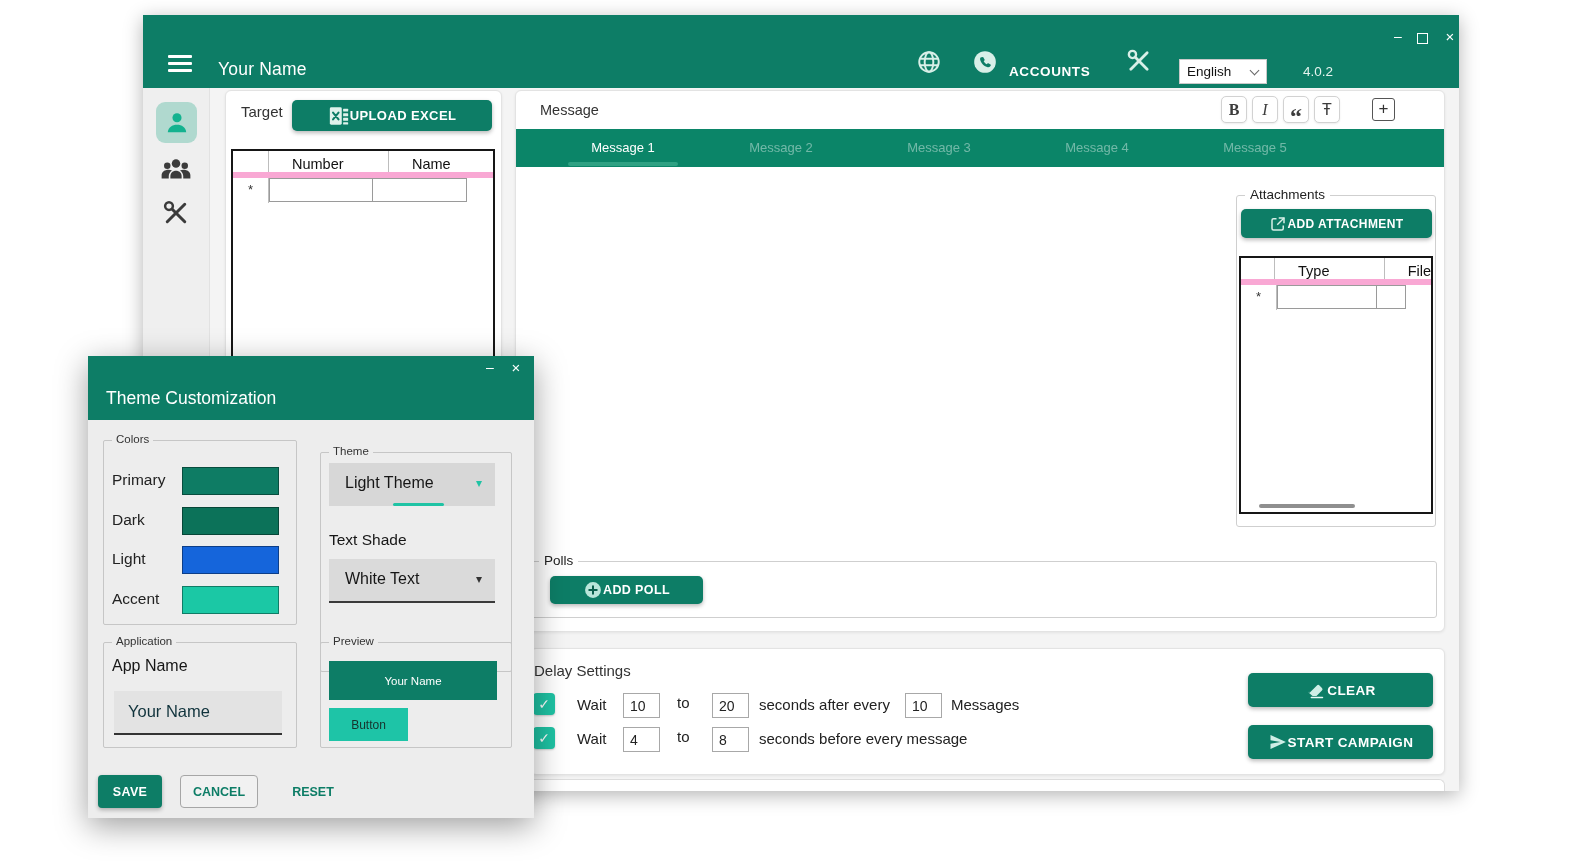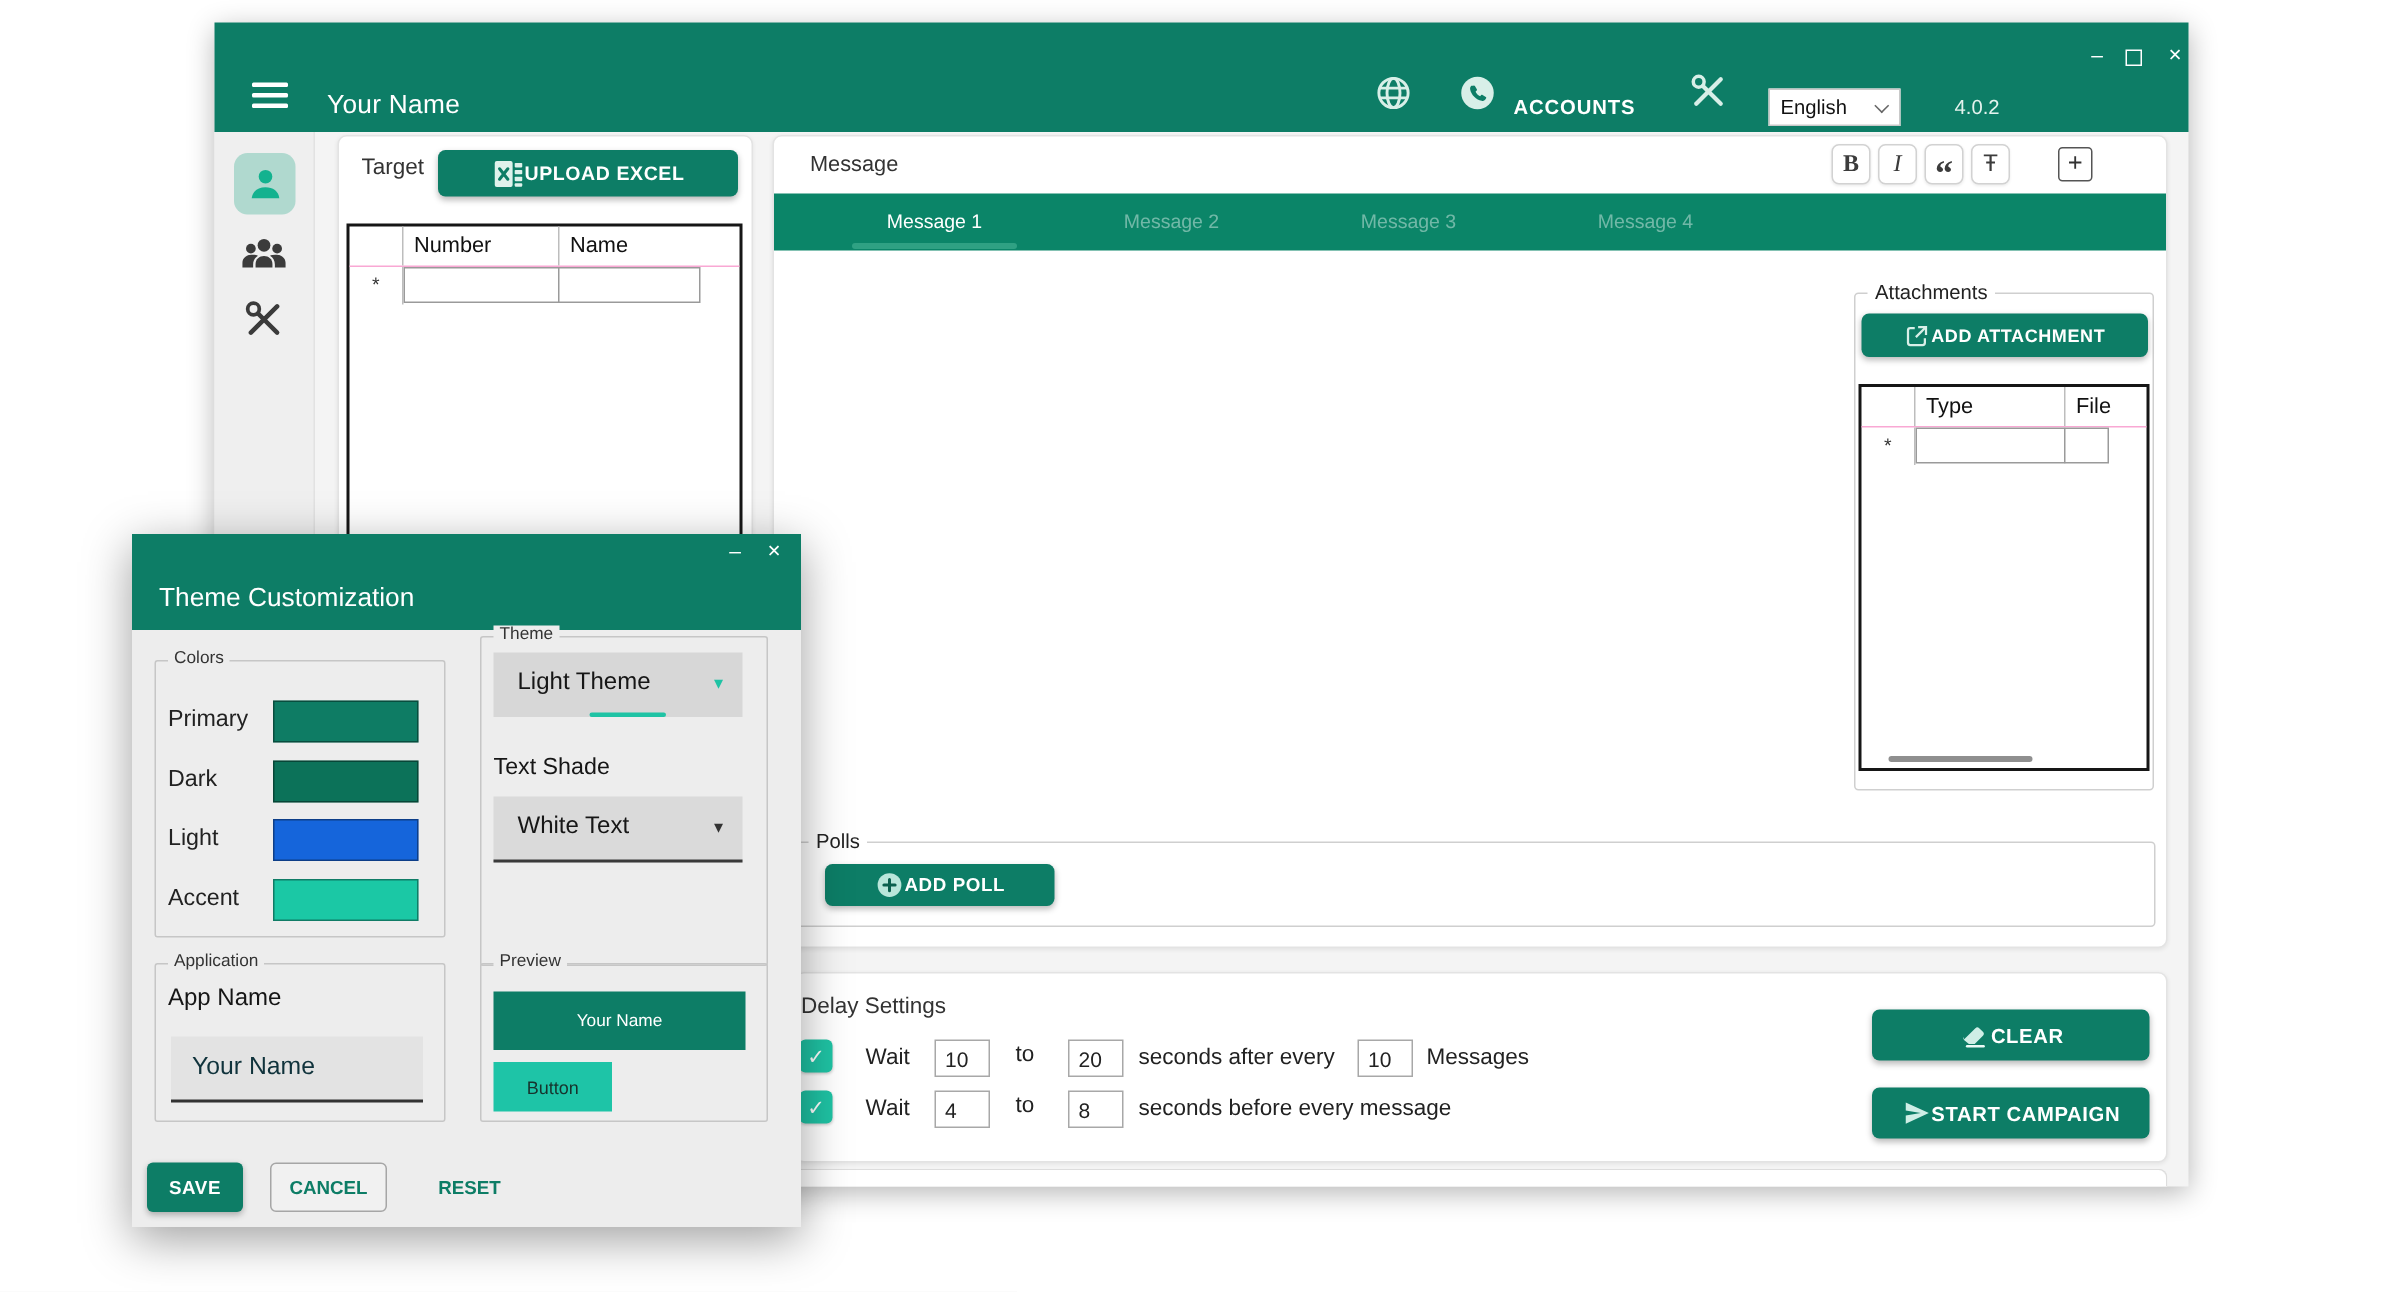--- a/index.html
+++ b/index.html
@@ -39,21 +39,21 @@
   #target-card{left:82px;top:75px;width:277px;height:542px;}
   #message-card{left:372px;top:75px;width:930px;height:542px;}
   #delay-card{left:387px;top:633px;width:915px;height:127px;}
   #bottom-strip{left:14px;top:764px;width:1288px;height:12px;background:#fff;border:1px solid #ddd;border-bottom:none;border-radius:6px 6px 0 0;}
 
   .sec-label{font-size:15px;color:#333;}
   .teal-btn{display:flex;align-items:center;justify-content:center;background:var(--primary);color:#fff;border-radius:5px;font-weight:700;letter-spacing:.4px;box-shadow:0 2px 4px rgba(0,0,0,.28);cursor:pointer;}
 
   
   .grid-table{background:#fff;border:2px solid #161616;}
-  .gt-head{display:flex;height:27px;border-bottom:1px solid #f9a8d4;align-items:center;}
+  .gt-head{display:flex;height:27px;border-bottom:6px solid #f9a8d4;align-items:center;gap:16px;}
   .gt-hcell{font-size:14.5px;color:#111;padding-left:7px;border-right:1px solid #bdbdbd;height:100%;line-height:26px;}
   .gt-row{display:flex;height:25px;}
   .gt-marker{width:36px;text-align:center;font-size:13px;color:#333;line-height:24px;border-right:1px solid #bdbdbd;}
   .gt-cell{border:1px solid #9a9a9a;height:24px;background:#fff;}
 
   
   .fieldset{position:absolute;border:1px solid #cfcfcf;border-radius:3px;}
   .legend{position:absolute;top:-9px;left:8px;background:#fff;padding:0 5px;font-size:13.5px;color:#222;}
 
   
@@ -195,20 +195,21 @@
       <div class="abs fmt-btn fmt-serif" style="left:736px;font-style:italic;font-size:16px;line-height:25px">I</div>
       <div class="abs fmt-btn fmt-serif" style="left:767px;font-weight:700;font-size:24px;line-height:38px">“</div>
       <div class="abs fmt-btn" style="left:798px;font-size:16px;line-height:25px">Ŧ</div>
       <div class="abs" style="left:856px;top:7px;width:23px;height:23px;border:1.7px solid #555;border-radius:3px;color:#333;font-size:17px;line-height:20px;text-align:center;cursor:pointer">+</div>
 
       <div id="tabbar" class="abs">
         <div class="tab active">Message 1</div>
         <div class="tab">Message 2</div>
         <div class="tab">Message 3</div>
         <div class="tab">Message 4</div>
+        <div class="tab">Message 5</div>
       </div>
 
 
       <div class="fieldset" style="left:720px;top:104px;width:200px;height:332px">
         <div class="legend">Attachments</div>
         <div class="abs teal-btn" style="left:4px;top:13px;width:191px;height:29px;font-size:12px">
           <svg width="18" height="18" viewBox="0 0 24 24" fill="none" stroke="#d8efe8" stroke-width="2">
             <path d="M10 5H6a2 2 0 0 0-2 2v11a2 2 0 0 0 2 2h11a2 2 0 0 0 2-2v-4"></path>
               <path d="M13 4h7v7"></path>
               <path d="M20 4L11 13"></path>
@@ -291,21 +292,21 @@
       <div class="color-label" style="top:30px">Primary</div>
       <div class="swatch" style="top: 26px; background: rgb(14, 124, 100);"></div>
       <div class="color-label" style="top:70px">Dark</div>
       <div class="swatch" style="top: 66px; background: rgb(12, 114, 89);"></div>
       <div class="color-label" style="top:109px">Light</div>
       <div class="swatch" style="top: 105px; background: rgb(21, 101, 219);"></div>
       <div class="color-label" style="top:149px">Accent</div>
       <div class="swatch" style="top: 145px; background: rgb(27, 200, 165);"></div>
     </div>
 
-    <div class="dlg-group" style="left:232px;top:68px;width:192px;height:220px">
+    <div class="dlg-group" style="left:232px;top:96px;width:192px;height:220px">
       <div class="dlg-legend">Theme</div>
       <div class="dd" style="top:10px;background:#d7d7d7">
         <div class="dd-text">Light Theme</div>
         <div class="dd-arrow" style="color:var(--accent)">▾</div>
         <div style="position:absolute;left:64px;bottom:0;width:51px;height:3px;background:var(--accent);border-radius:2px"></div>
       </div>
       <div class="abs" style="left:8px;top:78px;font-size:15.5px;color:#161616">Text Shade</div>
       <div class="dd" style="top:106px;height:44px;background:#dadada">
         <div class="dd-text">White Text</div>
         <div class="dd-arrow" style="color:#333">▾</div>

